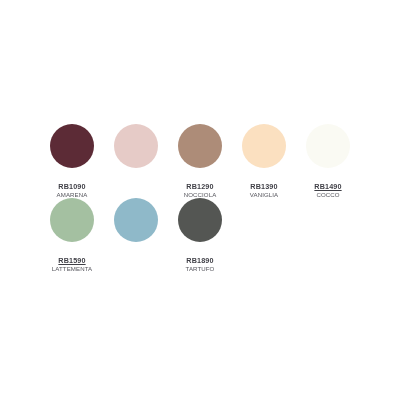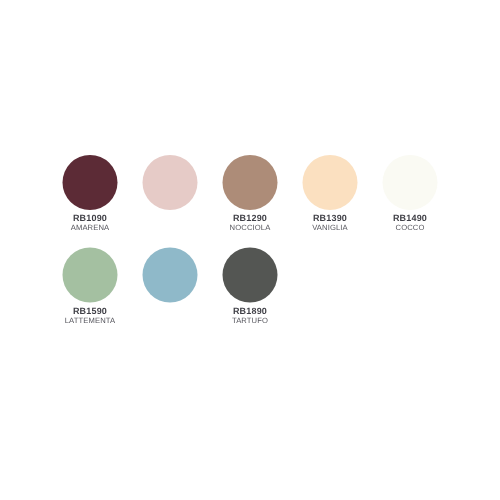--- a/index.html
+++ b/index.html
@@ -42,21 +42,21 @@
     align-items: center;
     justify-content: flex-start;
   }
   .swatch-dot {
     width: 44px;
     height: 44px;
     border-radius: 50%;
     flex: none;
   }
   .swatch-labels {
-    margin-top: 3px;
+    margin-top: 15px;
     text-align: center;
     line-height: 1.05;
     width: 100%;
   }
   .swatch-code {
     display: block;
     font-size: 7.2px;
     font-weight: bold;
     color: #3f3f46;
     letter-spacing: 0.15px;
@@ -97,28 +97,28 @@
       <div class="swatch-cell">
         <div class="swatch-dot" style="background: rgb(251, 224, 192);"></div>
         <div class="swatch-labels">
           <span class="swatch-code" style="color: rgb(63, 63, 70);">RB1390</span>
           <span class="swatch-name" style="color: rgb(85, 85, 92);">VANIGLIA</span>
         </div>
       </div>
       <div class="swatch-cell">
         <div class="swatch-dot" style="background: rgb(250, 250, 243);"></div>
         <div class="swatch-labels">
-          <span class="swatch-code" style="color: rgb(63, 63, 70);">RB1490</span>
+          <span class="swatch-code" style="color: rgb(63, 63, 70); text-decoration: underline;">RB1490</span>
           <span class="swatch-name" style="color: rgb(85, 85, 92);">COCCO</span>
         </div>
       </div>
       <div class="swatch-cell">
         <div class="swatch-dot" style="background: rgb(164, 192, 161);"></div>
         <div class="swatch-labels">
-          <span class="swatch-code" style="color: rgb(63, 63, 70);">RB1590</span>
+          <span class="swatch-code" style="color: rgb(63, 63, 70); text-decoration: underline;">RB1590</span>
           <span class="swatch-name" style="color: rgb(85, 85, 92);">LATTEMENTA</span>
         </div>
       </div>
       <div class="swatch-cell">
         <div class="swatch-dot" style="background: rgb(143, 185, 201);"></div>
       </div>
       <div class="swatch-cell">
         <div class="swatch-dot" style="background: rgb(84, 86, 83);"></div>
         <div class="swatch-labels">
           <span class="swatch-code" style="color: rgb(63, 63, 70);">RB1890</span>

